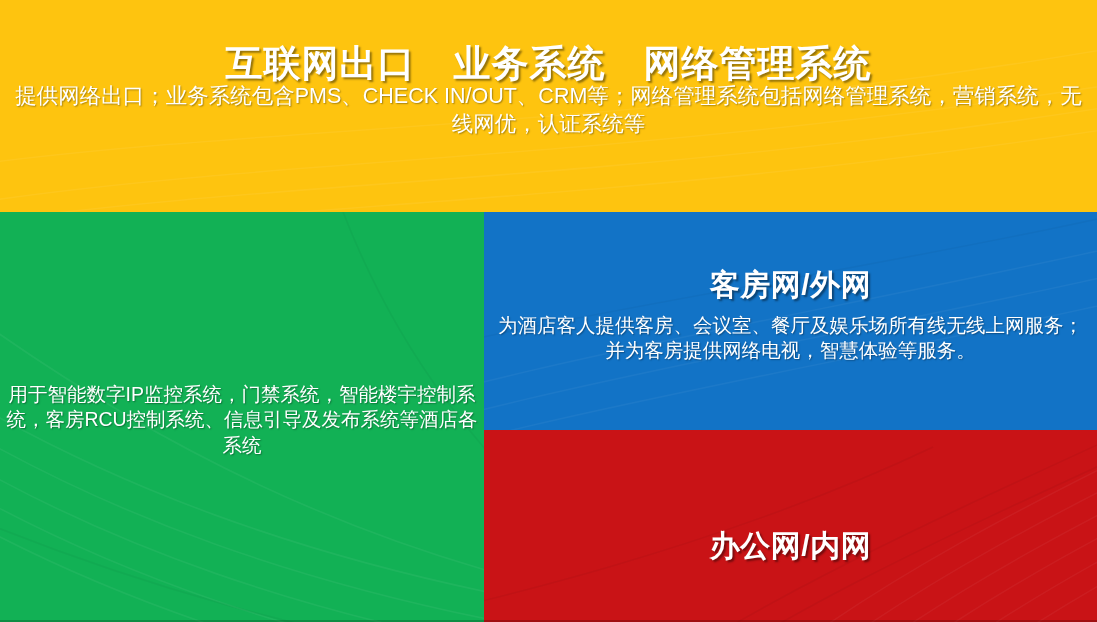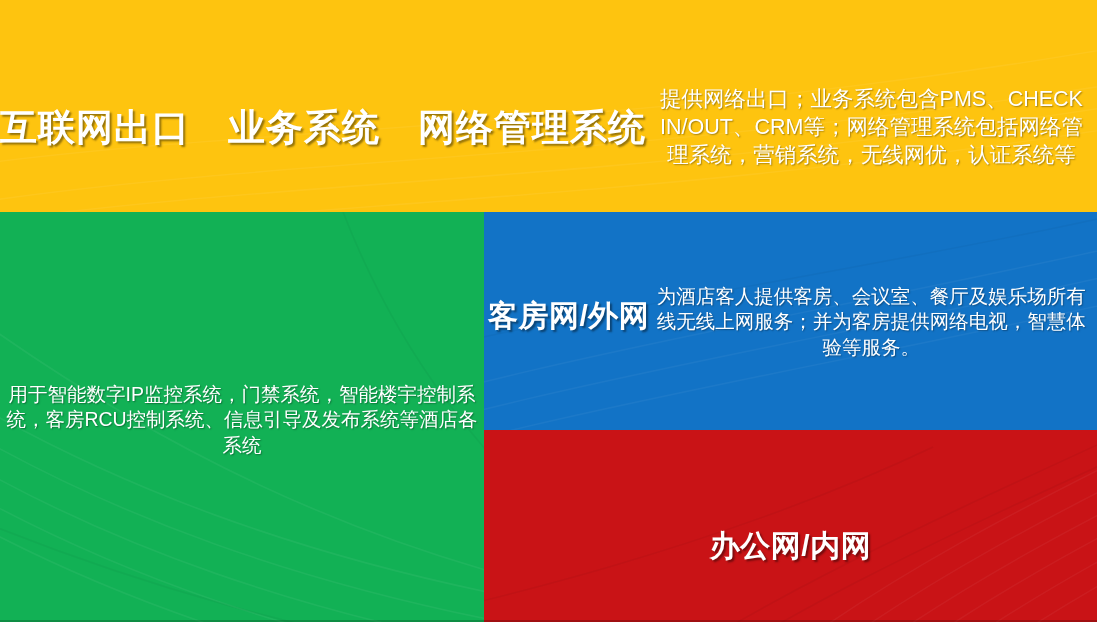--- a/index.html
+++ b/index.html
@@ -28,21 +28,21 @@
   .panel .texture {
     position: absolute;
     inset: -20%;
     pointer-events: none;
   }
   .panel .content {
     position: relative;
     width: 100%;
     height: 100%;
     display: flex;
-    flex-direction: row;
+    flex-direction: column;
     justify-content: center;
     align-items: center;
     text-align: center;
     box-sizing: border-box;
   }
 
   .p-title {
     color: #ffffff;
     font-weight: bold;
     letter-spacing: 0.5px;

